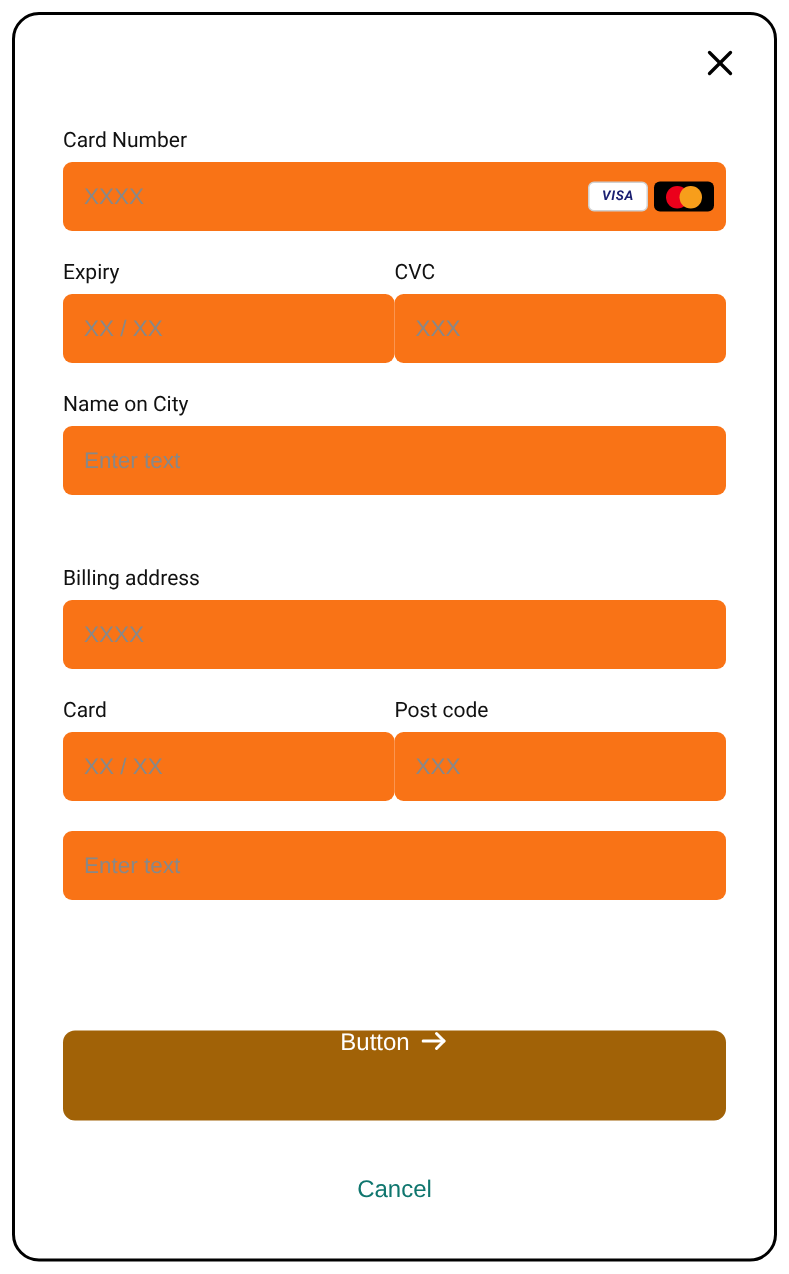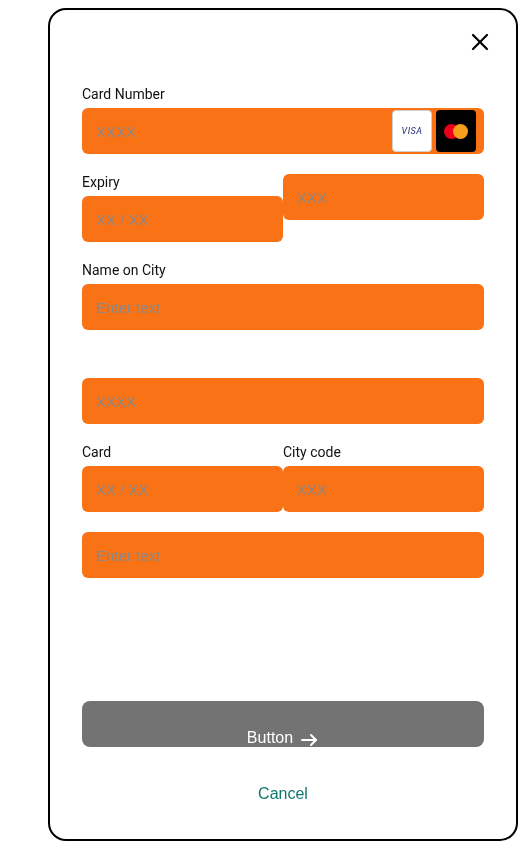--- a/index.html
+++ b/index.html
@@ -19,21 +19,20 @@
       top: 8px;
       left: 8px;
       right: 8px;
       bottom: 8px;
       border: 2px solid #000;
       border-radius: 18px;
       background: #fff;
       padding: 40px 32px 32px 32px;
       display: flex;
       flex-direction: column;
-      margin-left: 40px;
     }
     .close-btn {
       position: absolute;
       top: 20px;
       right: 24px;
       cursor: pointer;
       width: 24px;
       height: 24px;
       display: flex;
       align-items: center;
@@ -86,27 +85,27 @@
     .card-icons {
       position: absolute;
       right: 8px;
       top: 50%;
       transform: translateY(-50%);
       display: flex;
       gap: 4px;
     }
     .card-icon {
       width: 40px;
-      height: 42px;
+      height: 20px;
       border-radius: 4px;
       display: flex;
       align-items: center;
       justify-content: center;
       font-size: 9px;
-      font-weight: 400;
+      font-weight: 700;
     }
     .visa {
       background: #fff;
       border: 1px solid #d0d0d0;
       color: #1a1f71;
       letter-spacing: 0.5px;
       font-style: italic;
     }
     .mastercard {
       background: #000;
@@ -133,30 +132,30 @@
       width: 15px;
       height: 15px;
       border-radius: 50%;
       background: #f79e1b;
       mix-blend-mode: normal;
     }
     .spacer {
       flex: 1;
     }
     .primary-btn {
-      background: #737373;
+      background: #a16207;
       color: #fff;
       border: none;
       border-radius: 8px;
-      height: 46px;
+      height: 60px;
       font-size: 16px;
       font-weight: 500;
       cursor: pointer;
       display: flex;
-      align-items: flex-end;
+      align-items: flex-start;
       justify-content: center;
       gap: 8px;
       margin-top: 20px;
     }
     .cancel-btn {
       background: transparent;
       color: #0f766e;
       border: none;
       font-size: 16px;
       font-weight: 400;
@@ -199,50 +198,52 @@
     </div>
 
     <div class="row">
       <div class="field">
         <span class="label">Expiry</span>
         <div class="input-wrap">
           <input class="input" placeholder="XX / XX" style="">
         </div>
       </div>
       <div class="field">
+        <span class="label">CVC</span>
         <div class="input-wrap">
           <input class="input" placeholder="XXX" style="">
         </div>
       </div>
     </div>
 
     <div class="field">
       <span class="label">Name on City</span>
       <div class="input-wrap">
         <input class="input" placeholder="Enter text" style="">
       </div>
     </div>
 
     <div class="section-gap"></div>
 
     <div class="field">
+      <span class="label">Billing address</span>
       <div class="input-wrap">
         <input class="input" placeholder="XXXX" style="">
       </div>
     </div>
 
     <div class="row">
       <div class="field">
         <span class="label">Card</span>
         <div class="input-wrap">
           <input class="input" placeholder="XX / XX" style="">
         </div>
       </div>
       <div class="field">
-        <span class="label">City code</span>
+        <span class="label">Post code</span>
         <div class="input-wrap">
           <input class="input" placeholder="XXX" style="">
         </div>
       </div>
     </div>
 
     <div class="field">
       <div class="input-wrap">
         <input class="input" placeholder="Enter text" style="">
       </div>

